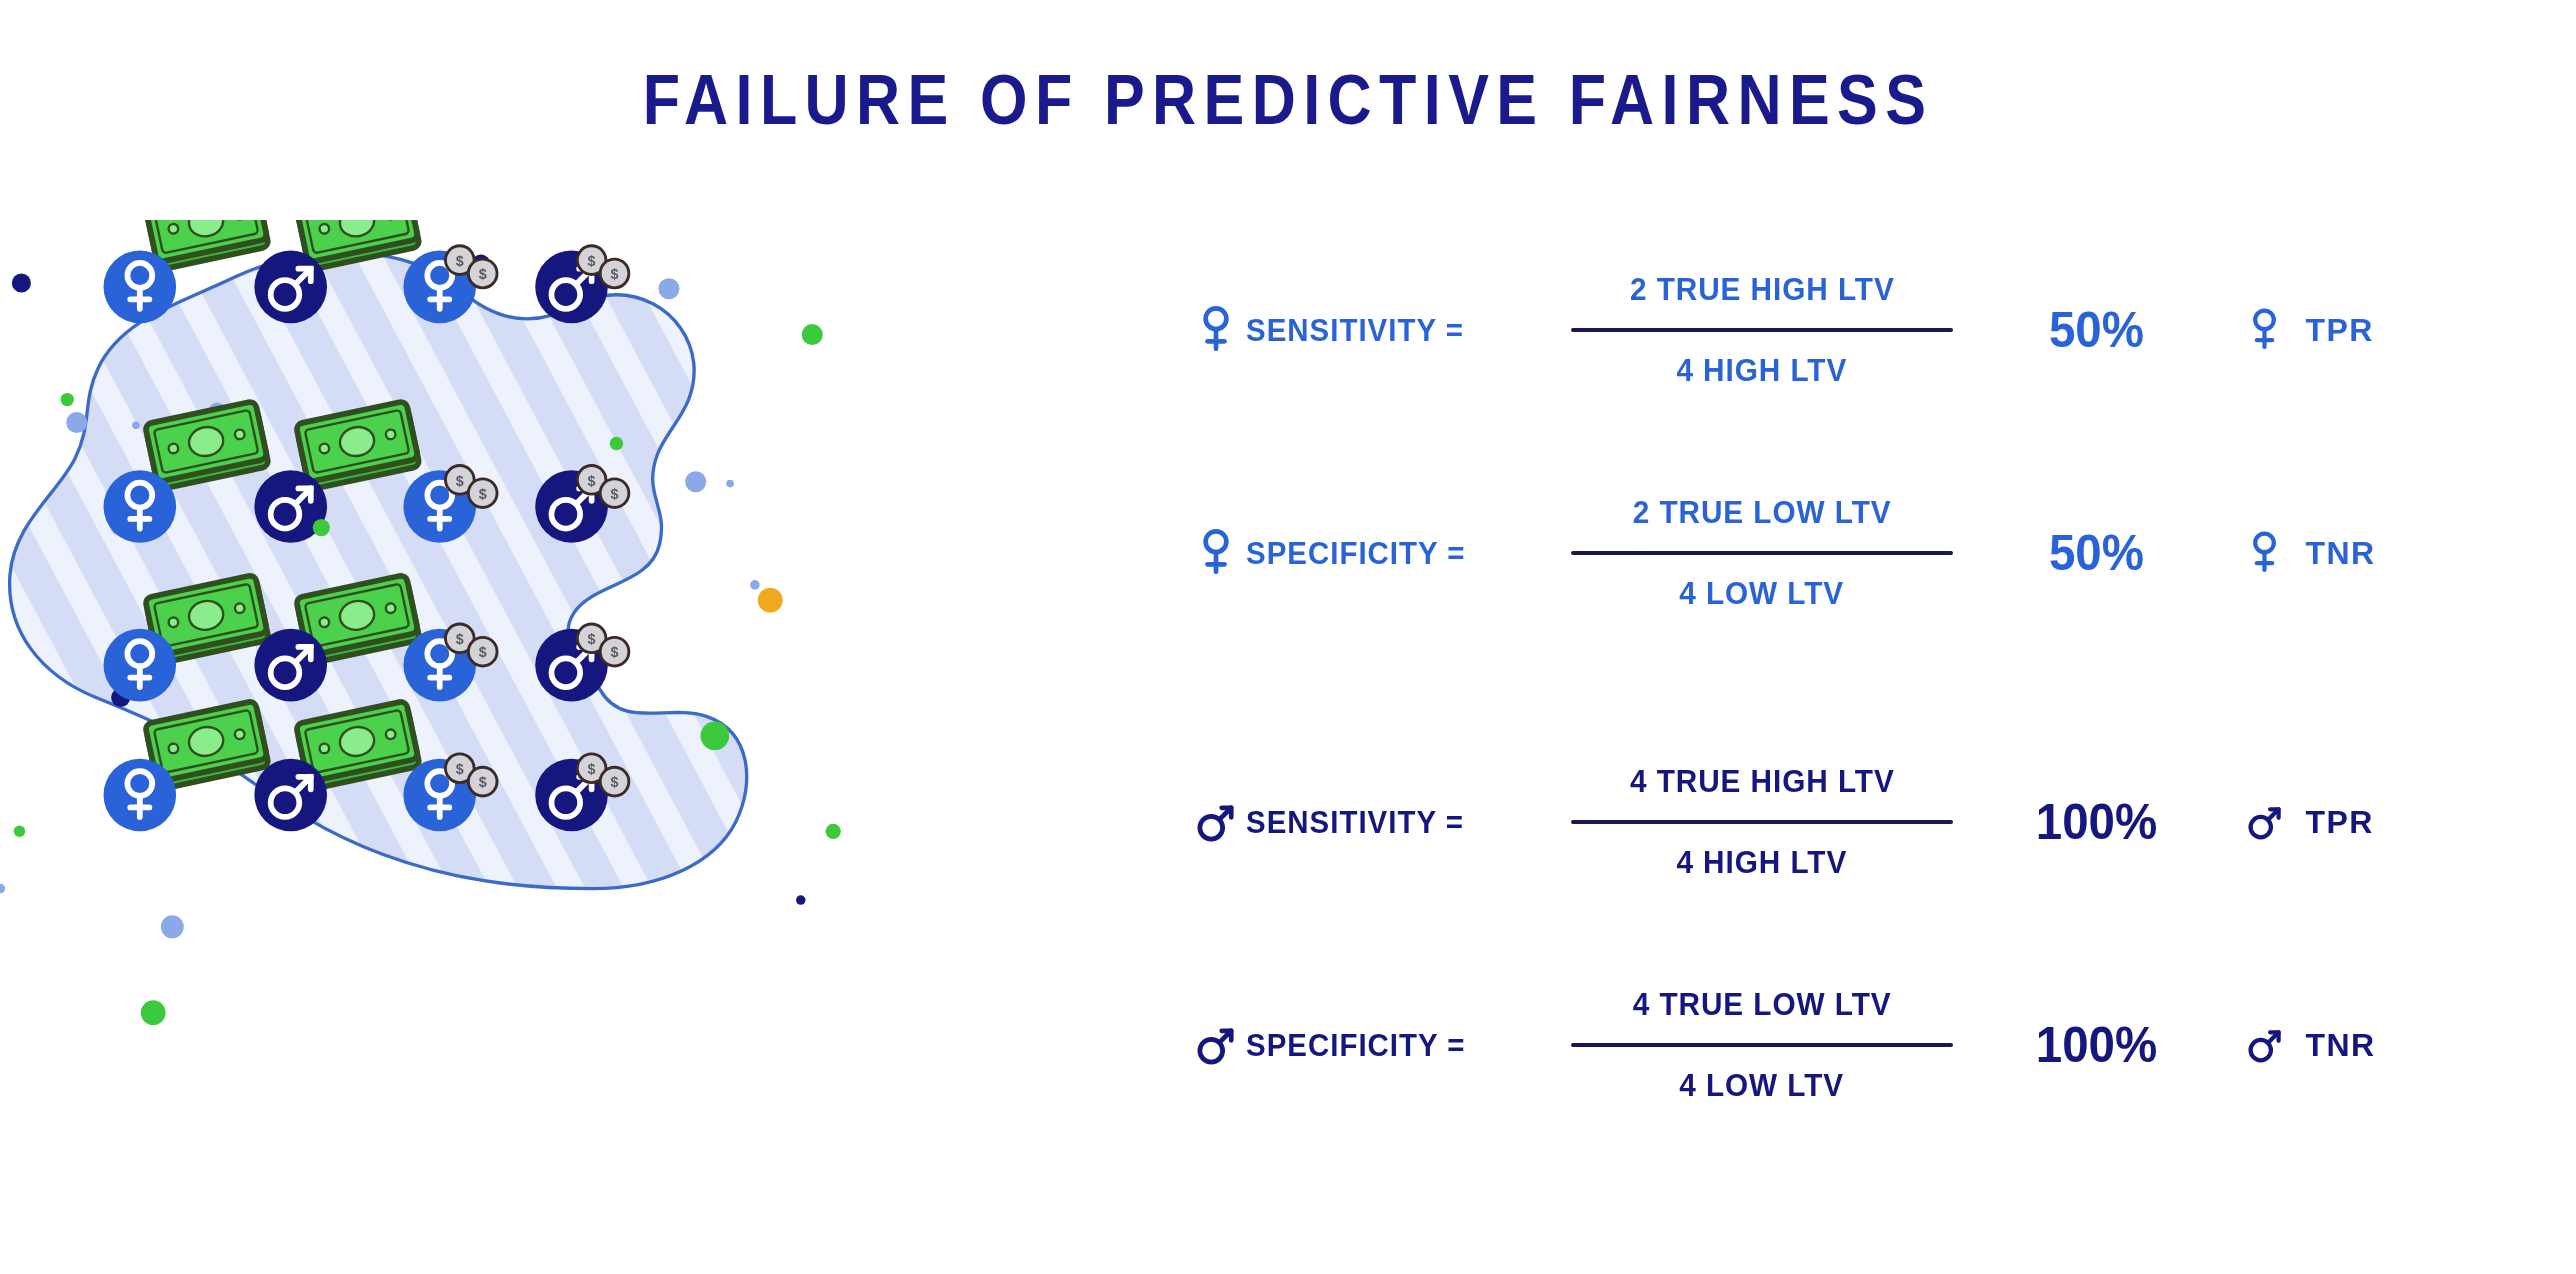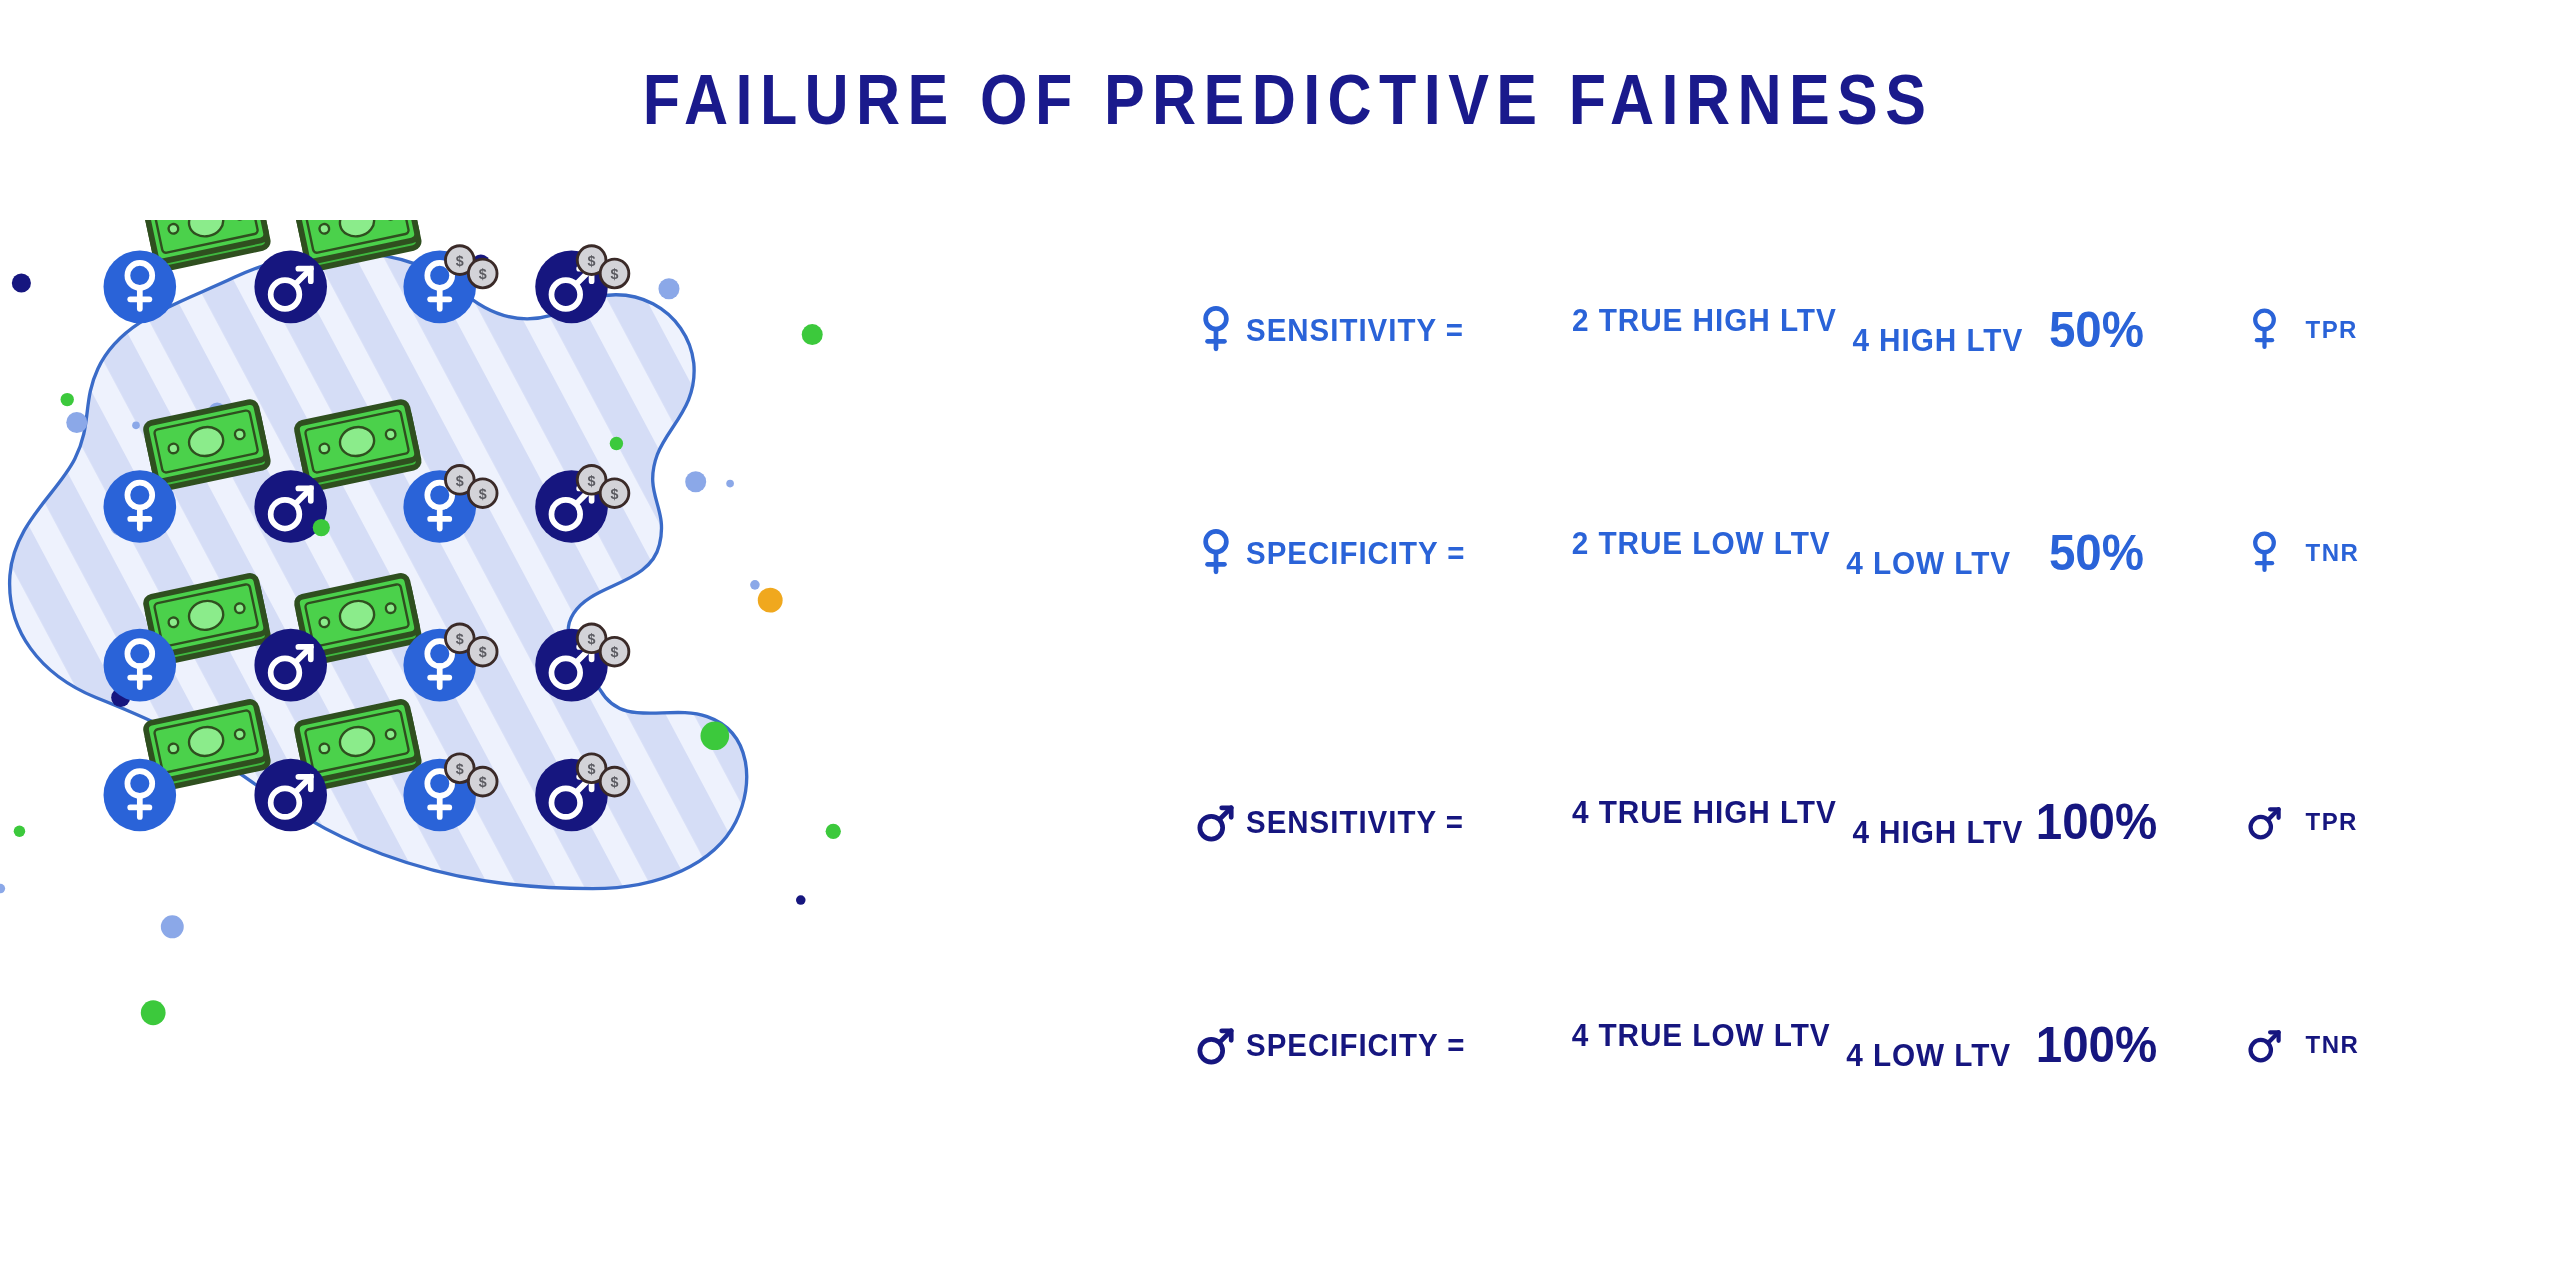--- a/index.html
+++ b/index.html
@@ -55,21 +55,21 @@
     font-family:"Liberation Sans Narrow","Liberation Sans",sans-serif;
     font-size:32px; font-weight:bold; letter-spacing:1.1px;
     transform:scaleX(0.92); transform-origin:left center;
     white-space:nowrap;
   }
 
   .fraction{
     flex:0 0 auto;
     width:401px;
     margin-left:29px;
-    display:flex; flex-direction:row; align-items:center;
+    display:flex; flex-direction:column; align-items:center;
   }
   .frac-num,.frac-den{
     font-family:"Liberation Sans Narrow","Liberation Sans",sans-serif;
     font-size:32px; font-weight:bold; letter-spacing:1px;
     white-space:nowrap;
     transform:scaleX(0.93);
   }
   .frac-num{margin-bottom:20px;}
   .frac-den{margin-top:20px;}
   .frac-bar{
@@ -88,21 +88,21 @@
   }
 
   .rate{
     flex:0 0 auto;
     display:flex; align-items:center;
     margin-left:53px;
   }
   .rate .gender-icon{width:40px;height:59px;margin-right:21px;}
   .rate-label{
     font-family:"Liberation Sans",sans-serif;
-    font-size:24px; font-weight:bold; letter-spacing:1.4px;
+    font-size:32px; font-weight:bold; letter-spacing:1.4px;
     white-space:nowrap;
   }
 
   .c-female{color:#2a63d8;}
   .c-male{color:#16167f;}
 </style>
 </head>
 <body>
 
 <div id="page-title">FAILURE OF PREDICTIVE FAIRNESS</div>

